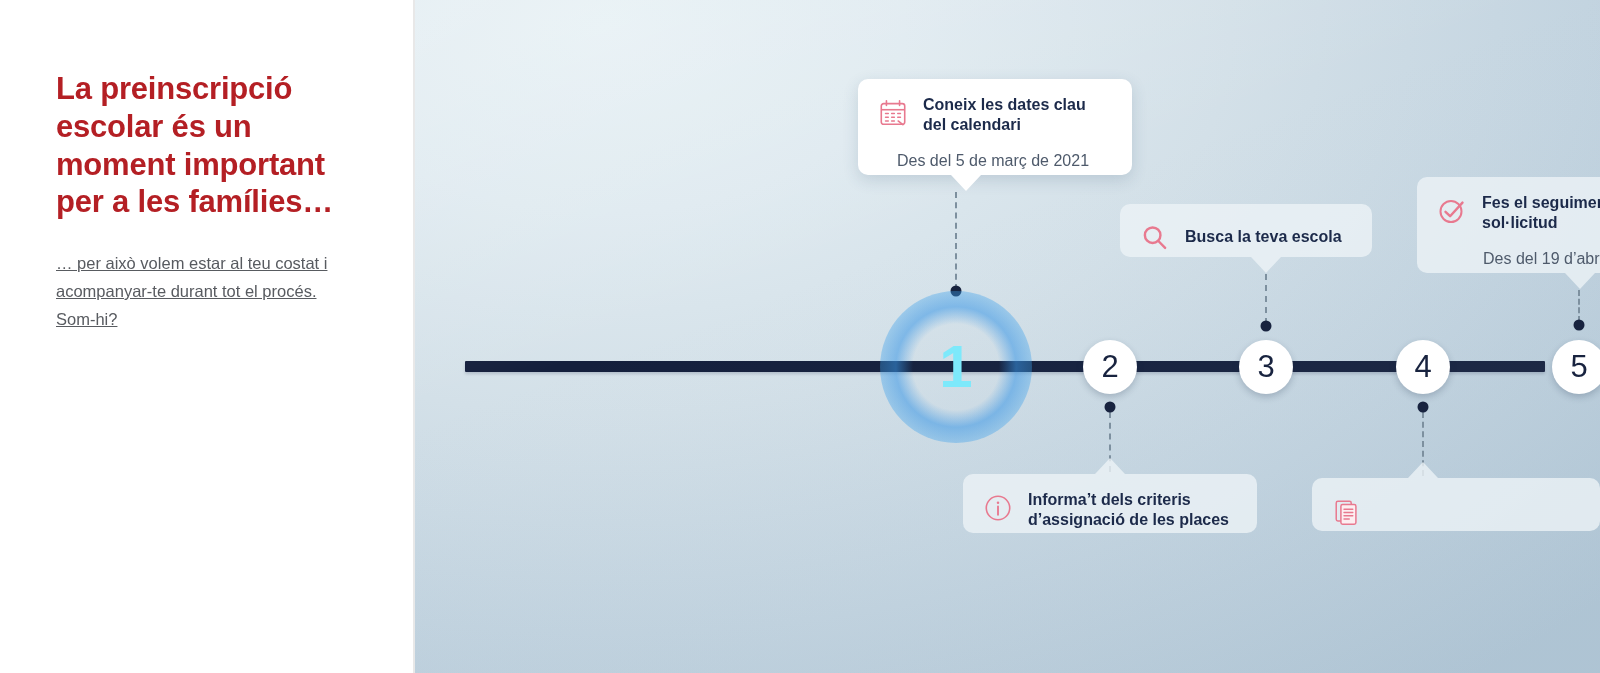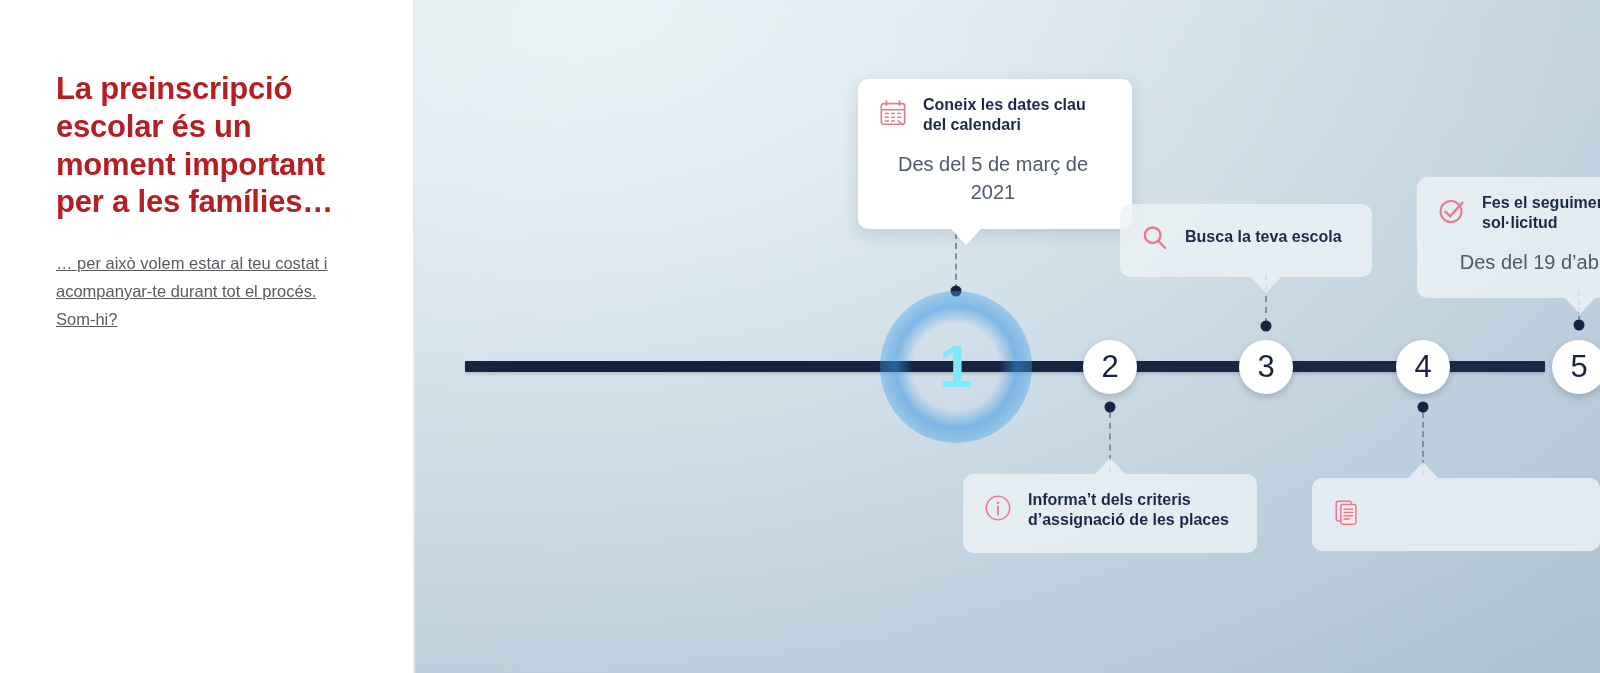--- a/index.html
+++ b/index.html
@@ -124,21 +124,21 @@
     background: #18233f;
     transform: translate(-50%, -50%);
     z-index: 5;
   }
 
   
   .card {
     position: absolute;
     background: rgba(236,243,246,0.80);
     border-radius: 10px;
-    padding: 16px 22px 22px 18px;
+    padding: 16px 22px 2px 18px;
     z-index: 4;
   }
   .card.featured {
     background: #ffffff;
     box-shadow: 0 5px 16px rgba(40,70,100,0.16);
   }
   .card-row { display: flex; align-items: flex-start; gap: 13px; }
   .card-icon {
     flex: 0 0 auto;
     width: 34px; height: 34px;
@@ -149,21 +149,21 @@
   .card-text { min-width: 0; }
   .card-title {
     color: #1c2a4a;
     font-size: 16px;
     font-weight: bold;
     line-height: 1.28;
     white-space: pre-line;
   }
   .card-sub {
     color: #4e5a6b;
-    font-size: 20px;
+    font-size: 16px;
     line-height: 1.42;
     white-space: pre-line;
     font-weight: normal;
   }
   .sub-below { margin-top: 14px; text-align: center; }
   .sub-tight { margin-top: 2px; }
   .notch {
     position: absolute;
     width: 30px; height: 16px;
     background: transparent;

